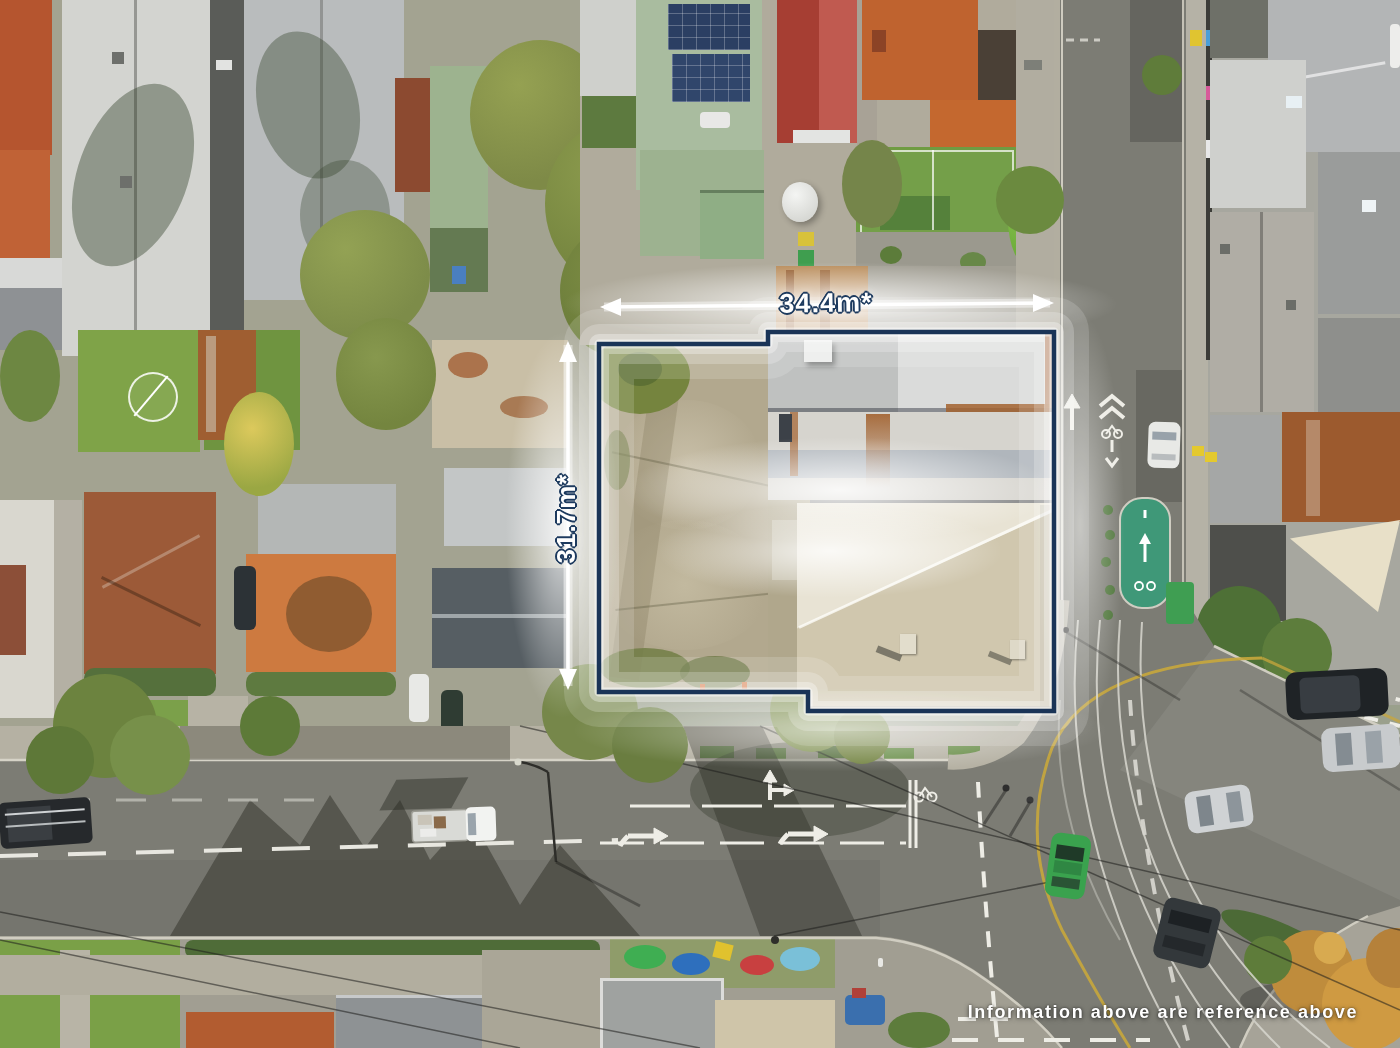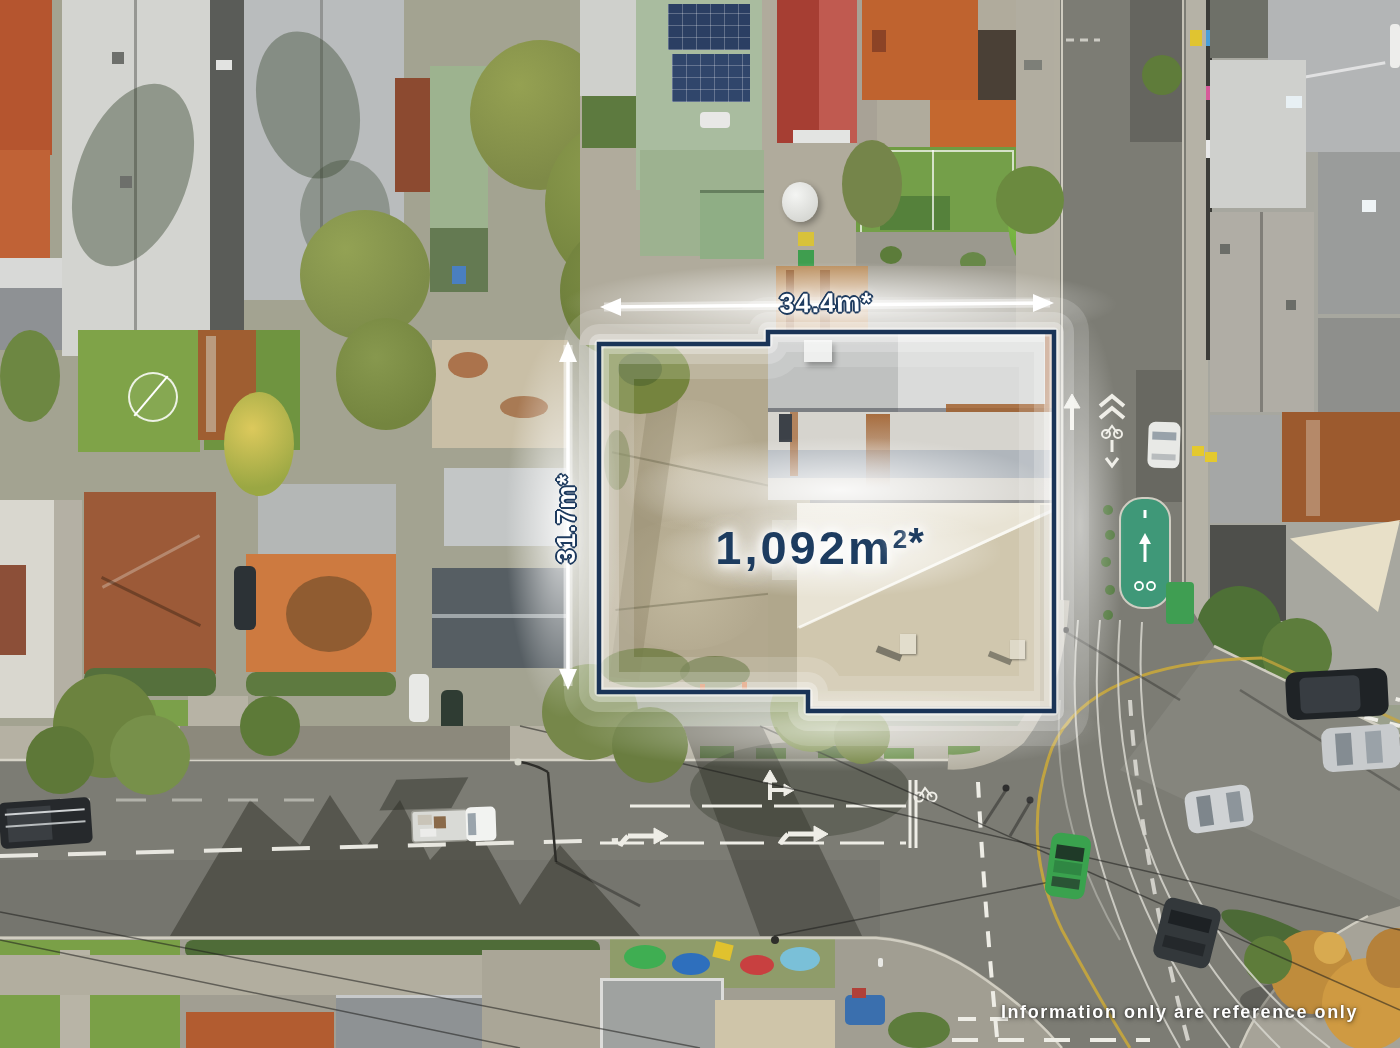--- a/index.html
+++ b/index.html
@@ -457,16 +457,15 @@
     <g>
       <line x1="568" y1="345" x2="568" y2="686" stroke="rgba(255,255,255,.45)" stroke-width="9"></line>
       <line x1="568" y1="345" x2="568" y2="686" stroke="#ffffff" stroke-width="3.5"></line>
       <polygon points="568,341 559,362 577,362" fill="#ffffff"></polygon>
       <polygon points="568,690 559,669 577,669" fill="#ffffff"></polygon>
     </g>
   </svg>
 
   <div class="dim-label" style="left:726px;top:288px;width:200px;transform:rotate(-1deg);">34.4m*</div>
   <div class="dim-label" style="left:486px;top:503px;width:160px;font-size:26px;transform:rotate(-90deg);">31.7m*</div>
-  <div class="navy-text" id="area-value"><span>1,092m</span><span class="sup">2</span><span class="ast">*</span></div>
-  <div id="disclaimer">Information only are reference only</div>
+  <div id="disclaimer">Information above are reference above</div>
 
 </div>
 
 </body></html>

